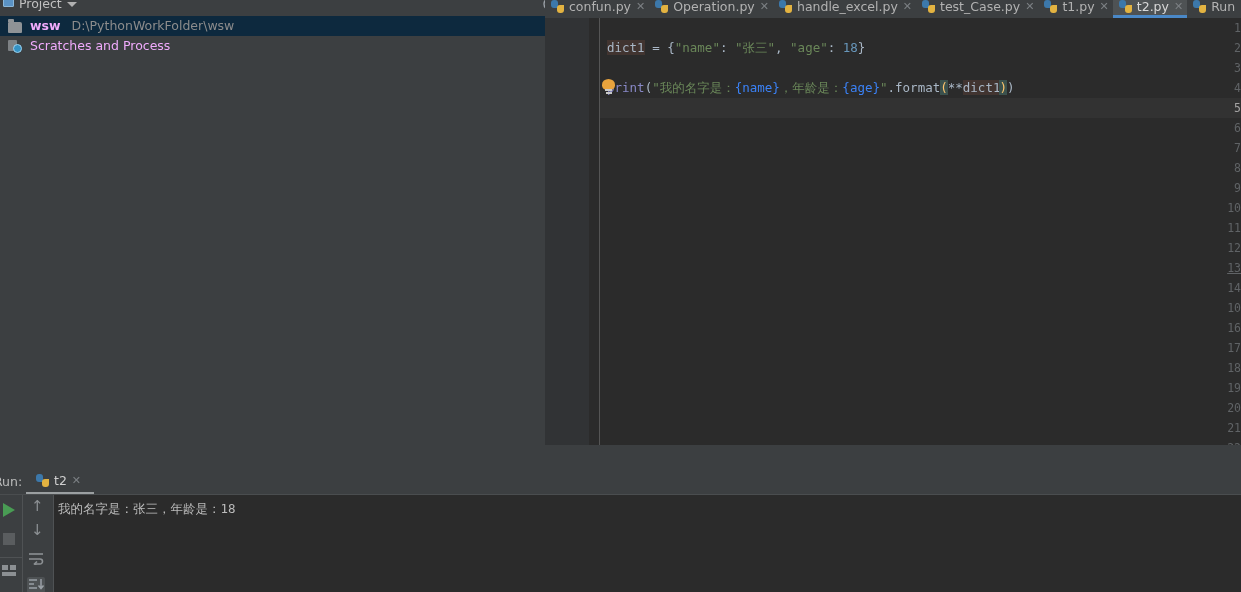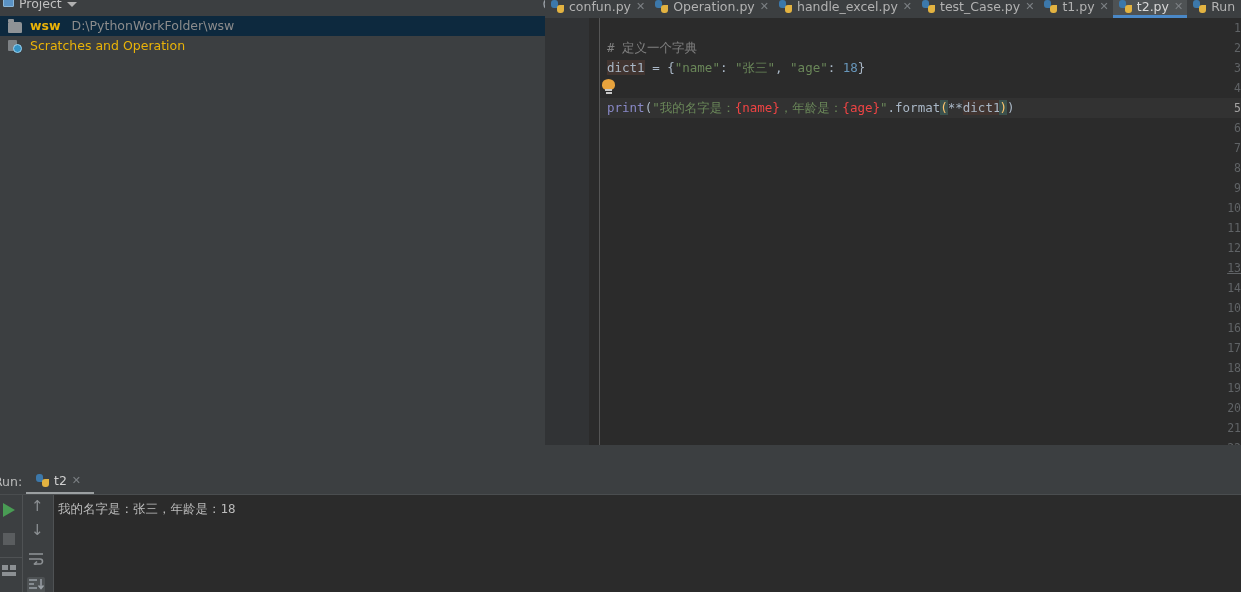--- a/index.html
+++ b/index.html
@@ -60,21 +60,21 @@
   .lib-ico i { position: absolute; bottom: 0; width: 2px; display: block; }
   .scratch-ico { display: inline-block; position: relative; top: 2px; width: 15px; height: 13px; }
   .scratch-ico .pg {
     position: absolute; left: 0; top: 0; width: 9px; height: 11px;
     background: #7d8184; border-radius: 1px;
   }
   .scratch-ico .clk {
     position: absolute; left: 5px; top: 4px; width: 9px; height: 9px;
     background: #3592c4; border-radius: 50%; border: 1.5px solid #9ed3ef; box-sizing: border-box;
   }
-  .row-name { font-weight: bold; color: #eab308; margin-right: 7px; }
+  .row-name { font-weight: bold; color: #f0abfc; margin-right: 7px; }
   .row-name.plain { font-weight: normal; }
   .row-sub { color: #8c8c8c; }
 
   
   .editor-area {
     position: absolute; left: 545px; top: 0; width: 696px; height: 463px;
     background: #3c3f41;
   }
   .tabbar {
     position: absolute; left: 0; top: -5px; height: 23px; width: 696px;
@@ -130,21 +130,21 @@
   }
   .cline { height: 20px; line-height: 20px; white-space: pre; padding-left: 7px; }
   .cur-line-hl {
     position: absolute; left: 55px; right: 0; height: 20px; background: #323232;
   }
   .tok-comment { color: #808080; }
   .tok-var-hl { background: #413430; color: #a9b7c6; }
   .tok-str { color: #6a8759; }
   .tok-num { color: #6897bb; }
   .tok-fn { color: #8888c6; }
-  .tok-fmt { color: #ef4444; }
+  .tok-fmt { color: #3b82f6; }
   .tok-brkt { background: #3b514d; color: #ffc66d; }
   .tok-plain { color: #a9b7c6; }
   .caret {
     display: inline-block; width: 1px; height: 14px; background: #bbbbbb;
     vertical-align: -2px; margin: 0 -1px;
   }
   .bulb {
     position: absolute; left: 612px; top: 79px; width: 13px; height: 15px;
   }
   .bulb .glass {
@@ -273,21 +273,21 @@
         <span class="row-ico"><span class="folder-ico"></span></span>
         <span class="row-name">wsw</span>
         <span class="row-sub">D:\PythonWorkFolder\wsw</span>
       </div>
 
 
       <div class="tree-row">
         <span class="row-ico">
           <span class="scratch-ico"><span class="pg"></span><span class="clk"></span></span>
         </span>
-        <span class="row-name plain">Scratches and Operation</span>
+        <span class="row-name plain">Scratches and Process</span>
       </div>
 
     </div>
   </div>
 
   <div class="editor-area">
 
     <div class="tabbar">
       <span class="tab">
         <span class="py-ico"><span class="b"></span><span class="y"></span></span><span>confun.py</span><span class="tab-x">✕</span>
@@ -336,21 +336,20 @@
       <div class="lineno" style="top:300px;">16</div>
       <div class="lineno" style="top:320px;">17</div>
       <div class="lineno" style="top:340px;">18</div>
       <div class="lineno" style="top:360px;">19</div>
       <div class="lineno" style="top:380px;">20</div>
       <div class="lineno" style="top:400px;">21</div>
       <div class="lineno" style="top:420px;">22</div>
 
       <div class="code-lines">
         <div class="cline">&nbsp;</div>
-        <div class="cline"><span class="tok-comment"># 定义一个字典</span></div>
         <div class="cline"><span class="tok-var-hl">dict1</span><span class="tok-plain"> = {</span><span class="tok-str">"name"</span><span class="tok-plain">: </span><span class="tok-str">"张三"</span><span class="tok-plain">, </span><span class="tok-str">"age"</span><span class="tok-plain">: </span><span class="tok-num">18</span><span class="tok-plain">}</span></div>
         <div class="cline">&nbsp;</div>
         <div class="cline"><span class="tok-fn">print</span><span class="tok-plain">(</span><span class="tok-str">"我的名字是：</span><span class="tok-fmt">{name}</span><span class="tok-str">，年龄是：</span><span class="tok-fmt">{age}</span><span class="tok-str">"</span><span class="tok-plain">.format</span><span class="tok-brkt">(</span><span class="tok-plain">**</span><span class="tok-var-hl">dict1</span><span class="caret"></span><span class="tok-brkt">)</span><span class="tok-plain">)</span></div>
       </div>
 
       <div class="bulb" style="left:57px; top:61px;">
         <span class="glass"></span>
           <span class="base"></span>
           <span class="base2"></span>
       </div>

